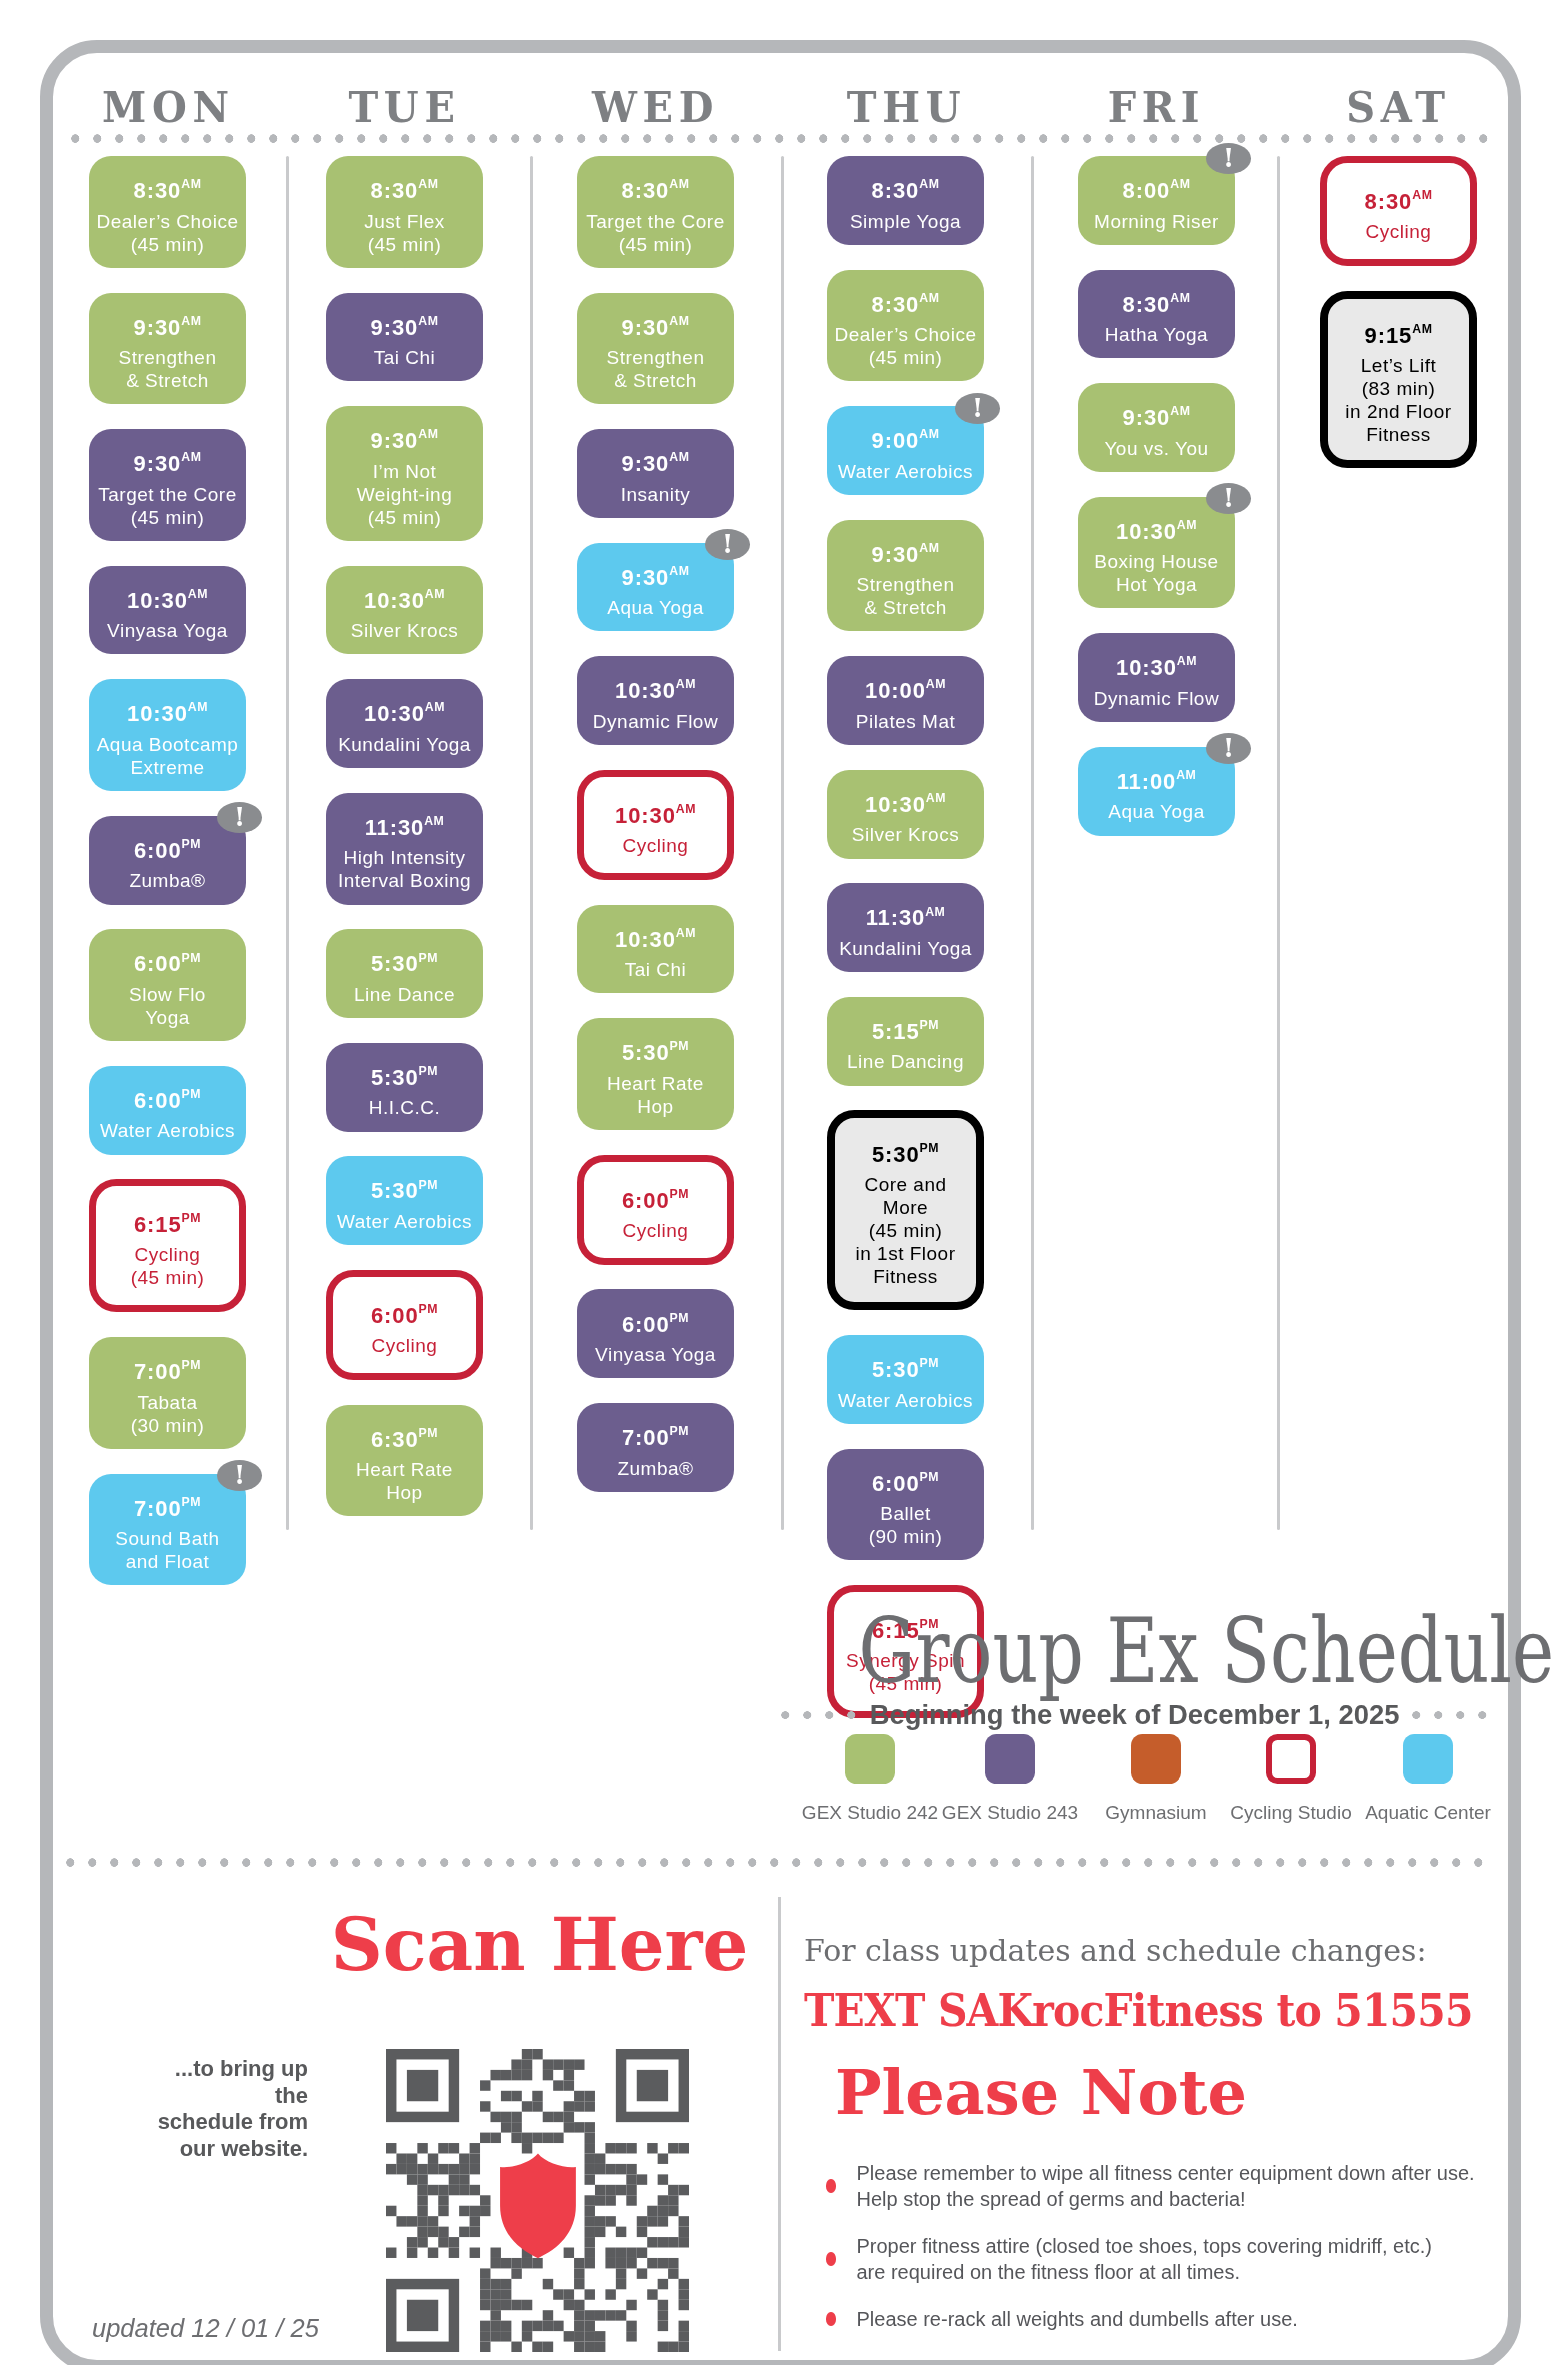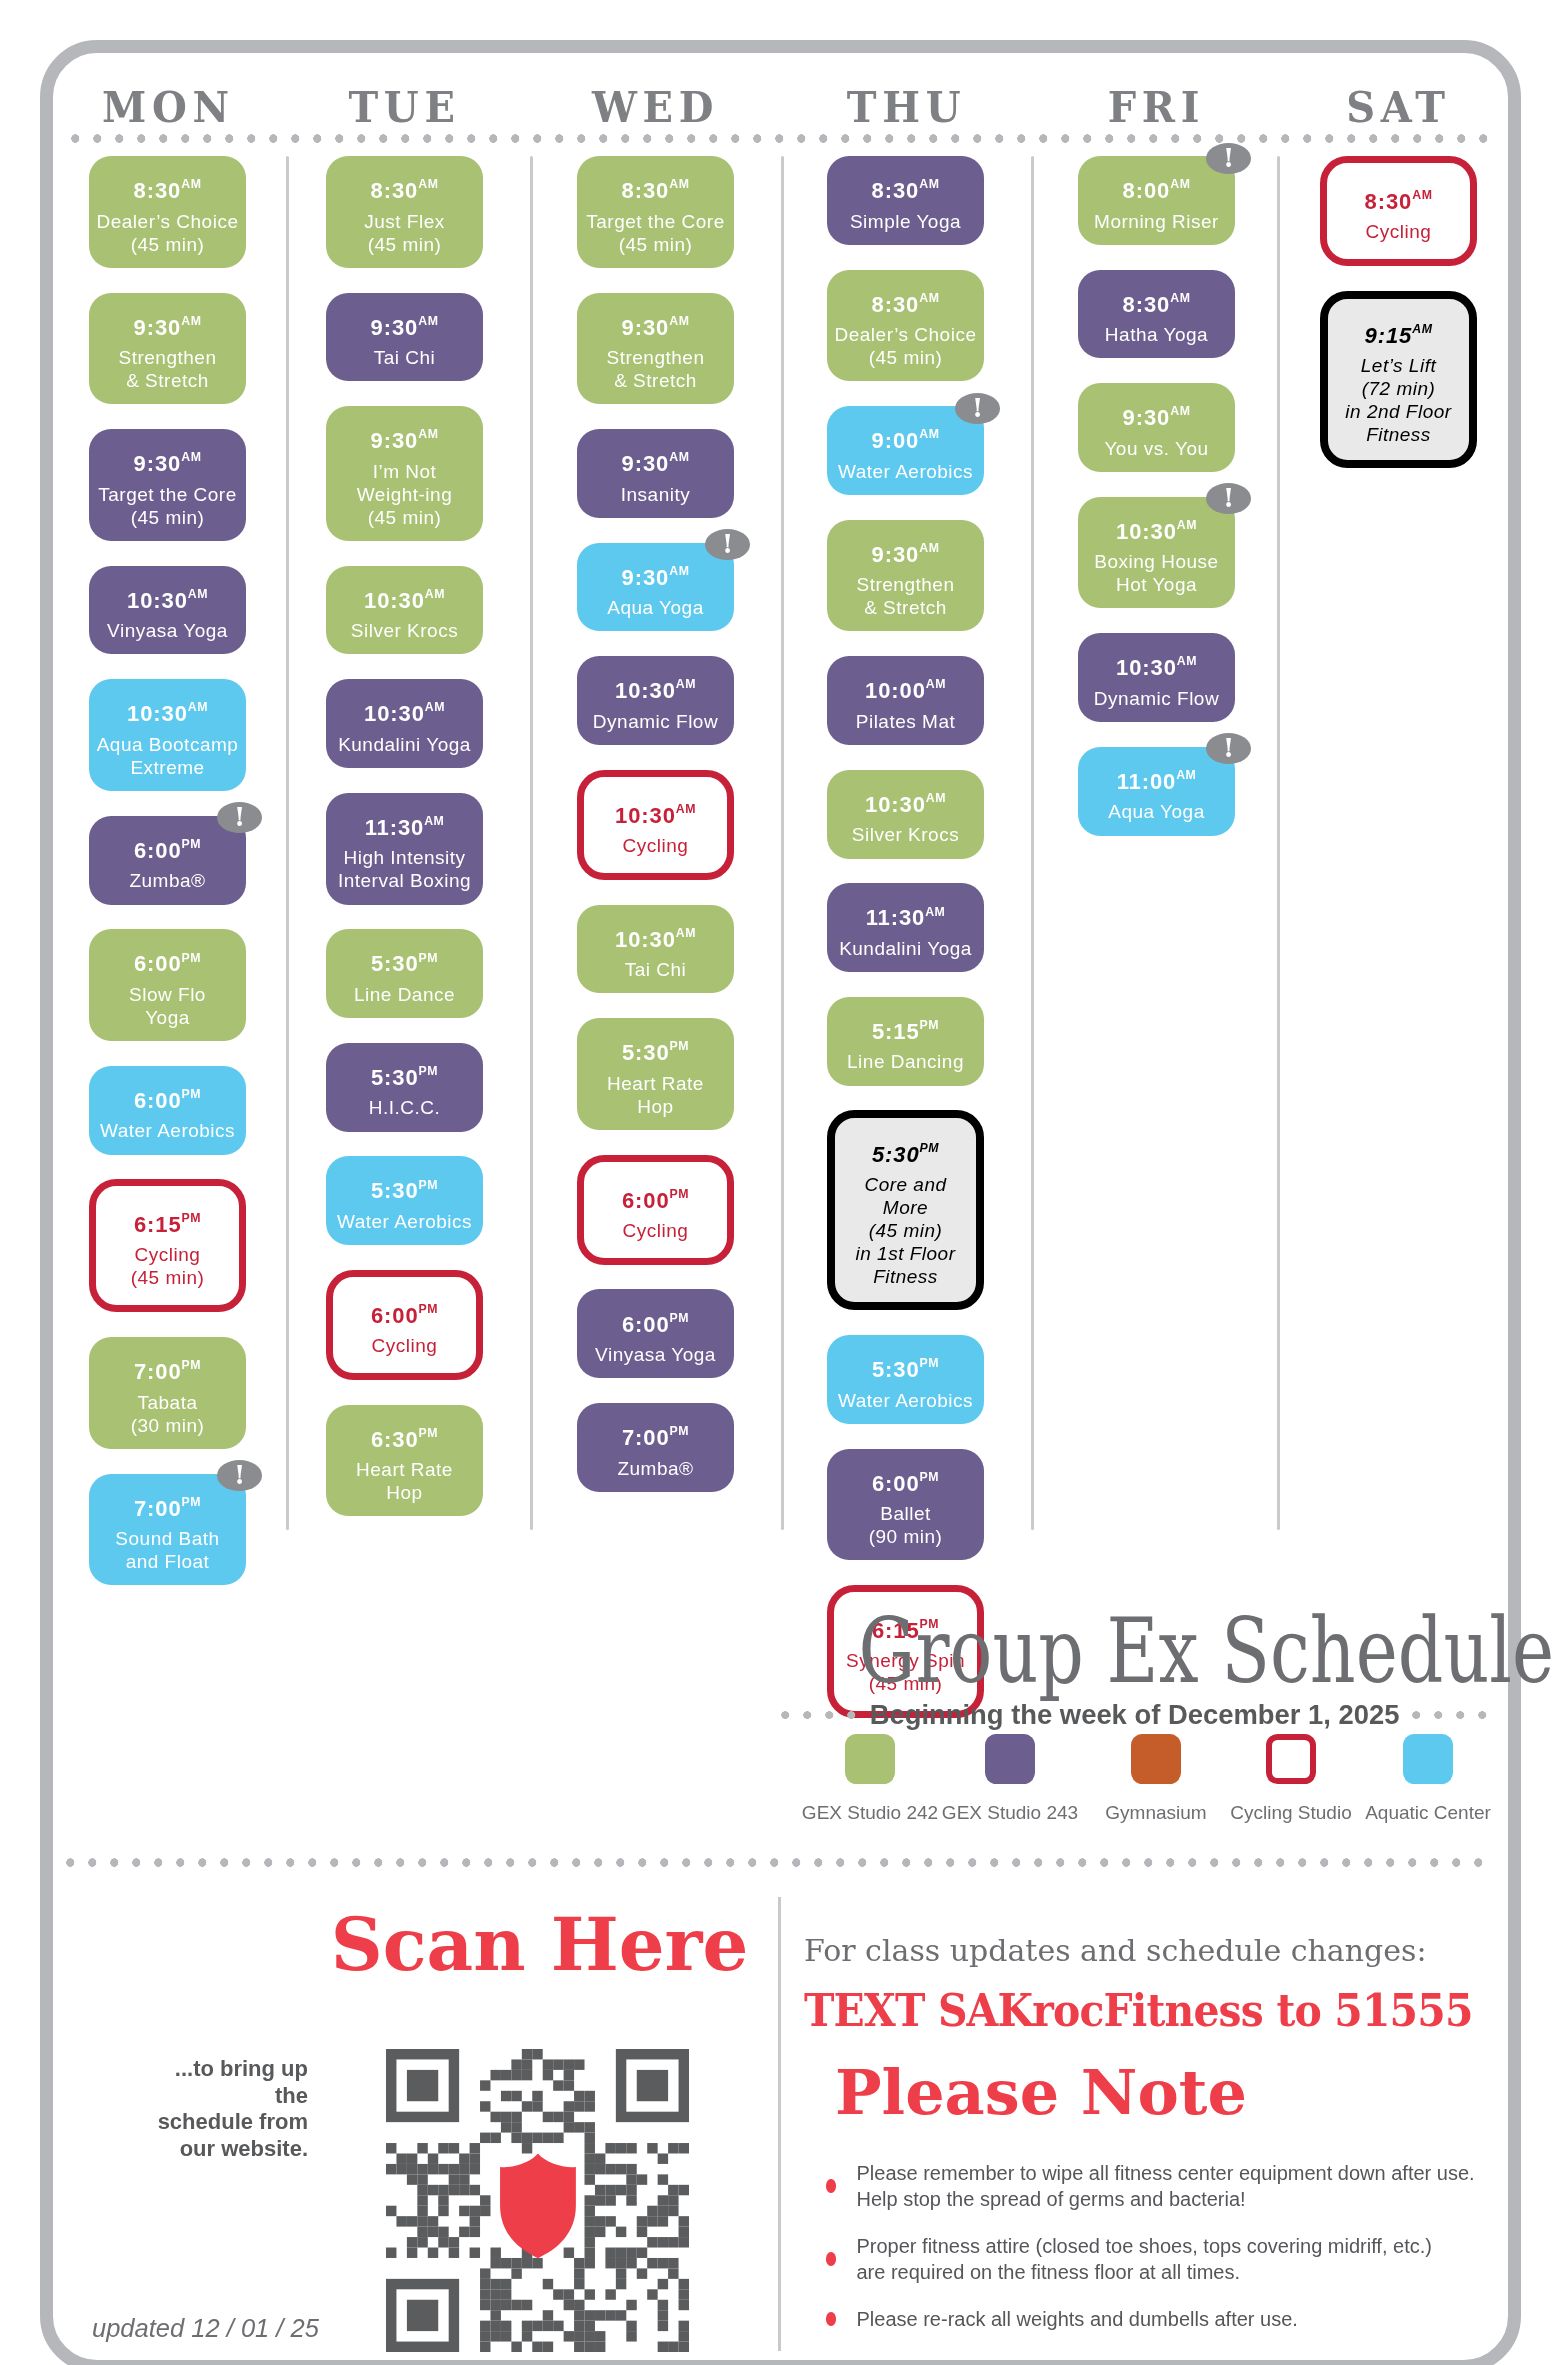--- a/index.html
+++ b/index.html
@@ -16,21 +16,21 @@
   #header-dots{position:absolute;left:71px;right:71px;top:134px;}
   .divider{position:absolute;top:156px;width:3.3px;height:1374px;background:#c9cacc;border-radius:1.9px;}
   
   .column{position:absolute;top:156px;width:157px;display:flex;flex-direction:column;gap:24.6px;}
   .block{position:relative;box-sizing:border-box;border-radius:22px;padding:12.3px 4.7px;
          text-align:center;color:#fff;}
   .v-gex242{background:var(--gex242);}
   .v-gex243{background:var(--gex243);}
   .v-aquatic{background:var(--aquatic);}
   .v-cycling{background:#fff;border:7px solid var(--cycling_red);color:var(--cycling_red);border-radius:27.4px;padding:16px 3.8px;}
-  .v-note{background:var(--note_fill);border:8px solid #000;color:#000;border-radius:27.4px;padding:14px 14px;font-style:italic;}
+  .v-note{background:var(--note_fill);border:8px solid #000;color:#000;border-radius:27.4px;padding:14px 14px;}
   .time{font-weight:bold;font-size:22px;line-height:36px;letter-spacing:0.9px;}
   .time sup{font-size:12.3px;position:relative;top:-1.9px;letter-spacing:0.5px;}
   .cname{font-size:19px;line-height:23px;white-space:pre-line;letter-spacing:0.5px;}
   .badge{position:absolute;top:-13.2px;right:-16px;width:45px;height:31px;background:var(--badge_gray);
          border-radius:50%;color:#fff;font-weight:bold;font-size:25.5px;line-height:31px;text-align:center;
          font-family:"DejaVu Serif",serif;}
   
   #title{position:absolute;left:790px;top:1604px;width:686px;text-align:center;
          font-family:"DejaVu Serif",serif;font-size:89px;line-height:95px;color:var(--title_gray);
          transform:scaleX(0.8);transform-origin:center;white-space:nowrap;}
@@ -335,21 +335,21 @@
         </div>
       </div>
       <div class="column" style="left: 1320px;">
         <div class="block v-cycling">
           <div class="time"><span>8:30</span><sup>AM</sup></div>
           <div class="cname">Cycling</div>
         </div>
         <div class="block v-note">
           <div class="time"><span>9:15</span><sup>AM</sup></div>
           <div class="cname">Let’s Lift
-(72 min)
+(83 min)
 in 2nd Floor
 Fitness</div>
         </div>
       </div>
     </div>
 
   <div id="title">Group Ex Schedule</div>
   <div id="subtitle-row">
     <div class="dots"></div>
     <div id="subtitle">Beginning the week of December 1, 2025</div>

